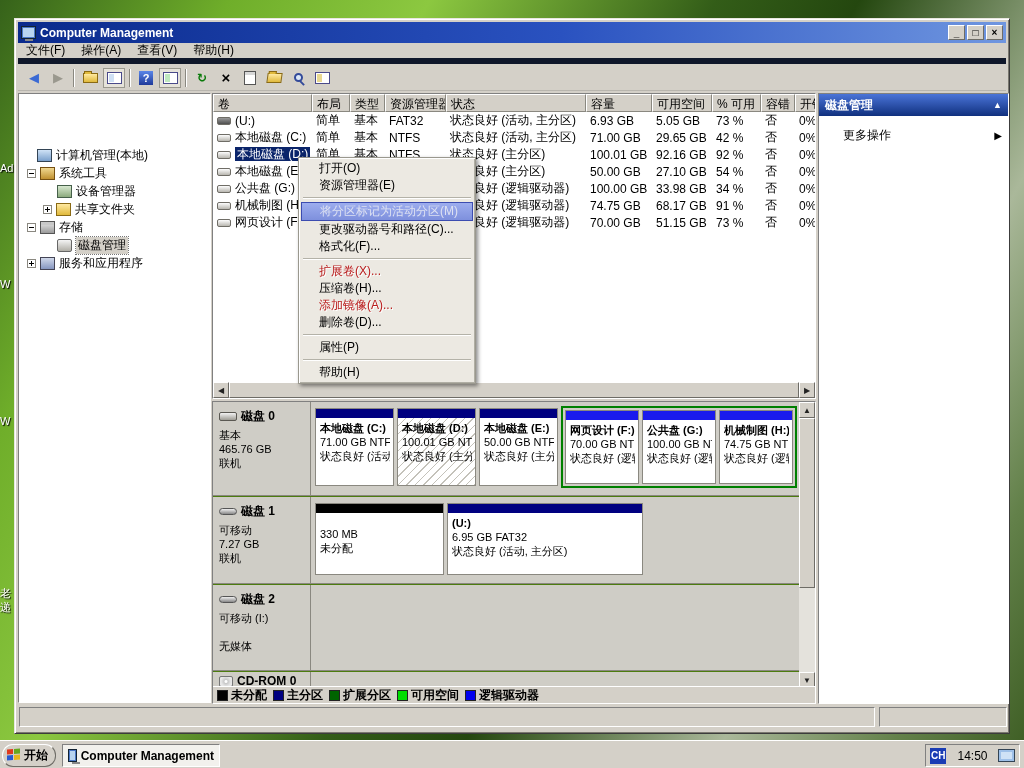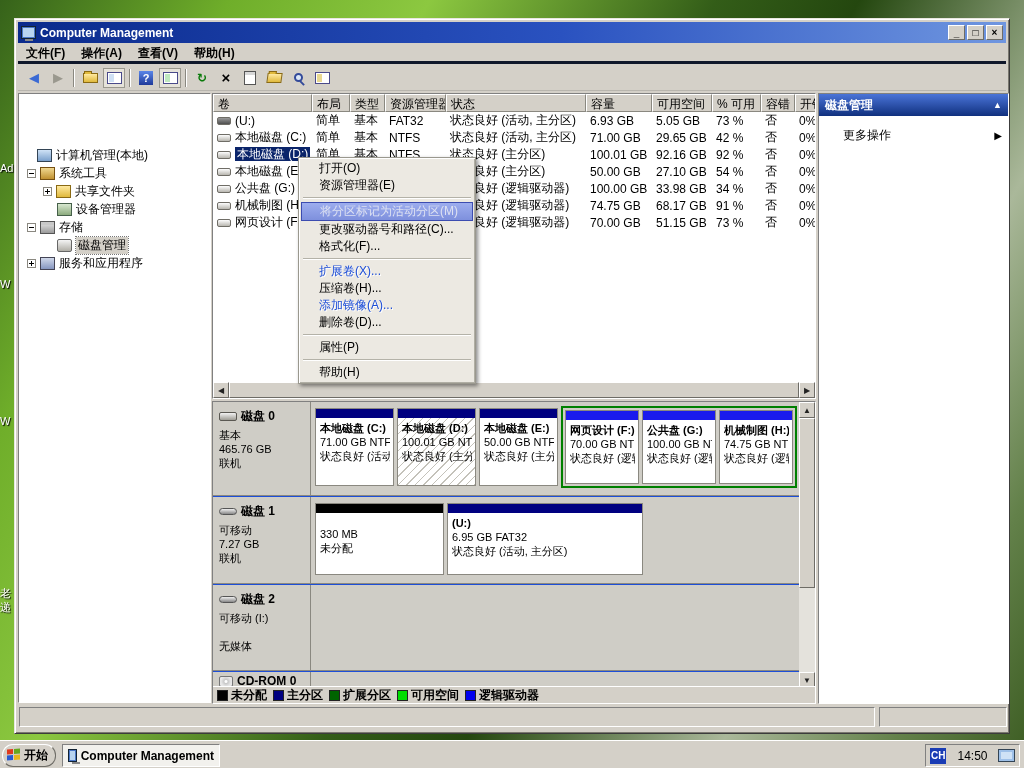--- a/index.html
+++ b/index.html
@@ -20,22 +20,22 @@
     background:linear-gradient(to right,#0a2a8c,#2a52c0 55%,#6f96e0);
     display:flex; align-items:center; padding:0 3px; }
   #title-text { color:#fff; font-weight:bold; font-size:12px; margin-left:4px; flex:1;
     white-space:nowrap; overflow:hidden; }
   .tb-btn { width:17px; height:15px; margin-left:2px; display:flex; align-items:center; justify-content:center;
     font-size:10px; font-weight:bold; color:#000; line-height:1; }
   .app-icon { width:15px; height:13px; position:relative; background:#b8d4f0; border:1px solid #123;
     box-shadow:inset 0 0 0 1px #4a78c8; }
   .app-icon:after { content:""; position:absolute; left:3px; bottom:-3px; width:8px; height:2px; background:#888; }
 
-  #menubar { position:absolute; left:3px; top:24px; right:3px; height:21px; display:flex; 
-    border-bottom:3px solid #0f172a;font-weight:bold; }
+  #menubar { position:absolute; left:3px; top:24px; right:3px; height:21px; display:flex; align-items:center;
+    border-bottom:6px solid #0f172a; }
   .menu-item { padding:2px 8px; }
 
   #toolbar { position:absolute; left:3px; top:46px; right:3px; height:26px; display:flex; align-items:center;
     padding-left:4px; border-bottom:1px solid #b8b5ae; }
   .tool { width:22px; height:20px; margin:0 1px; display:flex; align-items:center; justify-content:center; }
   .tool-sep { width:2px; height:18px; margin:0 3px; border-left:1px solid #8a8880; border-right:1px solid #fff; }
   .g-arrow { font-size:13px; line-height:1; }
   .tool-box { width:15px; height:12px; border:1px solid #4a4a8a; background:#fff; position:relative; }
   .tool-box i { position:absolute; left:1px; top:1px; width:5px; bottom:1px; background:#cfe0f4; }
   .tool-outline { border:1px solid #9a988e; background:#e6e3da; }
@@ -77,21 +77,21 @@
   .c5{width:66px;} .c6{width:60px;} .c7{width:49px;} .c8{width:34px;} .c9{width:44px;}
   .vol-icon { display:inline-block; width:14px; height:8px; background:linear-gradient(#fdfdfd,#b9b7b0);
     border:1px solid #6f6d66; border-radius:2px; margin-right:4px; vertical-align:middle; }
   .vol-icon.dark { background:linear-gradient(#9a9a9a,#4f4f4f); }
   .name-sel { background:#0a246a; color:#fff; padding:0 2px; }
   #hscroll { position:absolute; left:0; bottom:0; width:602px; height:16px; background:#e4e2dc; display:flex; }
   .sb-btn { width:16px; height:16px; flex:none; display:flex; align-items:center; justify-content:center; font-size:8px; color:#222; }
   .sb-thumb-h { height:16px; flex:1; margin-right:16px; }
 
   
-  #graph { position:absolute; left:197px; top:382px; width:604px; height:303px; background:#1d4ed8;
+  #graph { position:absolute; left:197px; top:382px; width:604px; height:303px; background:#4d7c0f;
     border:1px solid; border-color:#808080 #fff #fff #808080; overflow:hidden; }
   .disk-row { position:absolute; left:0; width:586px; border-bottom:1px solid #8a8880; background:#cfcdc6; }
   .disk-label { position:absolute; left:0; top:0; bottom:0; width:98px; border-right:1px solid #8a8880; padding:6px 4px 0 6px; }
   .disk-name { font-weight:bold; display:flex; align-items:center; gap:4px; margin-bottom:3px; white-space:nowrap; }
   .di-drive { width:18px; height:9px; background:linear-gradient(#f2f2f2,#9e9c94); border:1px solid #5a5852; border-radius:2px; flex:none; }
   .di-removable { width:18px; height:7px; background:linear-gradient(#eee,#888); border:1px solid #555; border-radius:4px; flex:none; }
   .di-cdrom { width:14px; height:11px; background:radial-gradient(circle at 50% 50%, #fff 1px, #c8c8c8 2px, #e8e8e8 5px); border:1px solid #777; border-radius:2px; flex:none; }
   .disk-line { font-size:11px; line-height:14px; white-space:nowrap; }
   .tile { position:absolute; top:6px; height:78px; background:#fff; border:1px solid #8a8880; display:flex; flex-direction:column; overflow:hidden; }
   .band { height:9px; flex:none; }
@@ -121,21 +121,21 @@
   #act-more .arrow { margin-left:auto; font-size:10px; }
 
   
   .statusseg { position:absolute; height:20px; border:1px solid; border-color:#808080 #fff #fff #808080; }
 
   
   #ctxmenu { position:absolute; left:298px; top:157px; width:178px; z-index:50; background:#ece9e2;
     border:1px solid #9a988e; box-shadow:inset 1px 1px 0 #fff, inset -1px -1px 0 #b0aea4, 2px 2px 4px rgba(0,0,0,.45);
     padding:2px; }
   .cm-item { height:17px; line-height:17px; padding-left:18px; white-space:nowrap; }
-  .cm-item.disabled { color:#1d4ed8; text-shadow:1px 1px 0 #fff; }
+  .cm-item.disabled { color:#b91c1c; text-shadow:1px 1px 0 #fff; }
   .cm-item.hot-disabled { background:linear-gradient(#9dadee,#7e90dd); border:1px solid #3c4cb0; color:#dde1f2;
     height:19px; line-height:17px; text-shadow:none; }
   .cm-sep { height:2px; border-top:1px solid #b4b2a8; border-bottom:1px solid #fff; margin:3px 2px; }
 
   
   #taskbar { position:absolute; left:0; bottom:0; width:1024px; height:28px; background:#d4d0c8; border-top:1px solid #fff; }
   #startbtn { position:absolute; left:2px; top:3px; width:54px; height:23px; display:flex; align-items:center; gap:3px;
     padding:0 4px; font-weight:bold;border-radius:11px; }
   .flag { width:14px; height:13px; display:grid; grid-template-columns:6px 6px; grid-template-rows:5px 5px; gap:1px; transform:skewY(-4deg); }
   .flag i:nth-child(1){background:#e03a1e;} .flag i:nth-child(2){background:#68a81e;}
@@ -228,28 +228,28 @@
     <div id="tree">
       <div class="tree-row" style="padding-left:18px;margin-top:48px;">
         <span class="t-icon ti-computer"></span>
         <span>计算机管理(本地)</span>
       </div>
       <div class="tree-row" style="padding-left:8px;">
         <span class="expander"></span>
         <span class="t-icon ti-tools"></span>
         <span>系统工具</span>
       </div>
+      <div class="tree-row" style="padding-left:38px;">
+        <span class="t-icon ti-device"></span>
+        <span>设备管理器</span>
+      </div>
       <div class="tree-row" style="padding-left:24px;">
         <span class="expander plus"></span>
         <span class="t-icon ti-folder"></span>
         <span>共享文件夹</span>
-      </div>
-      <div class="tree-row" style="padding-left:38px;">
-        <span class="t-icon ti-device"></span>
-        <span>设备管理器</span>
       </div>
       <div class="tree-row" style="padding-left:8px;">
         <span class="expander"></span>
         <span class="t-icon ti-storage"></span>
         <span>存储</span>
       </div>
       <div class="tree-row" style="padding-left:38px;">
         <span class="t-icon ti-disk"></span>
         <span class="tree-sel">磁盘管理</span>
       </div>

